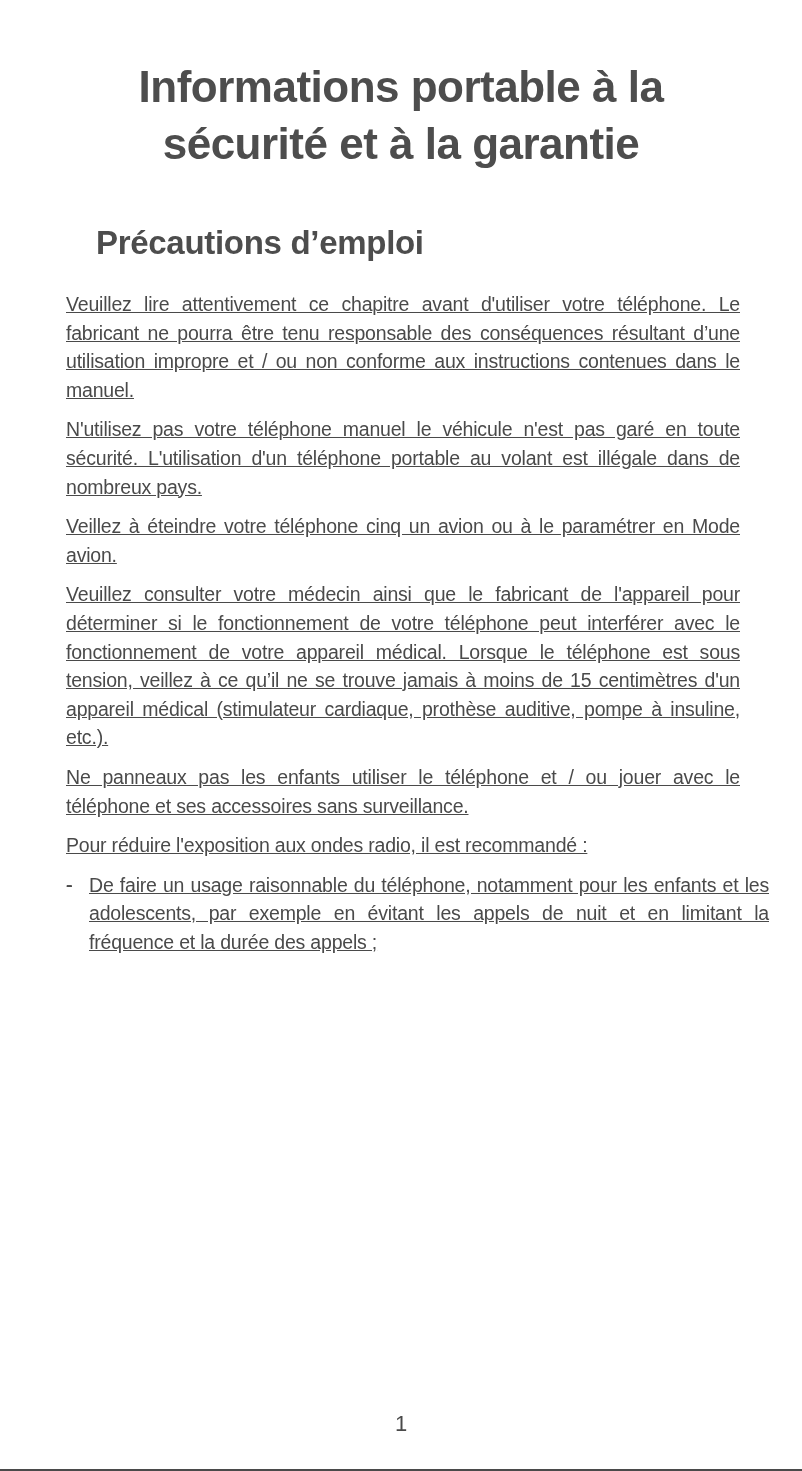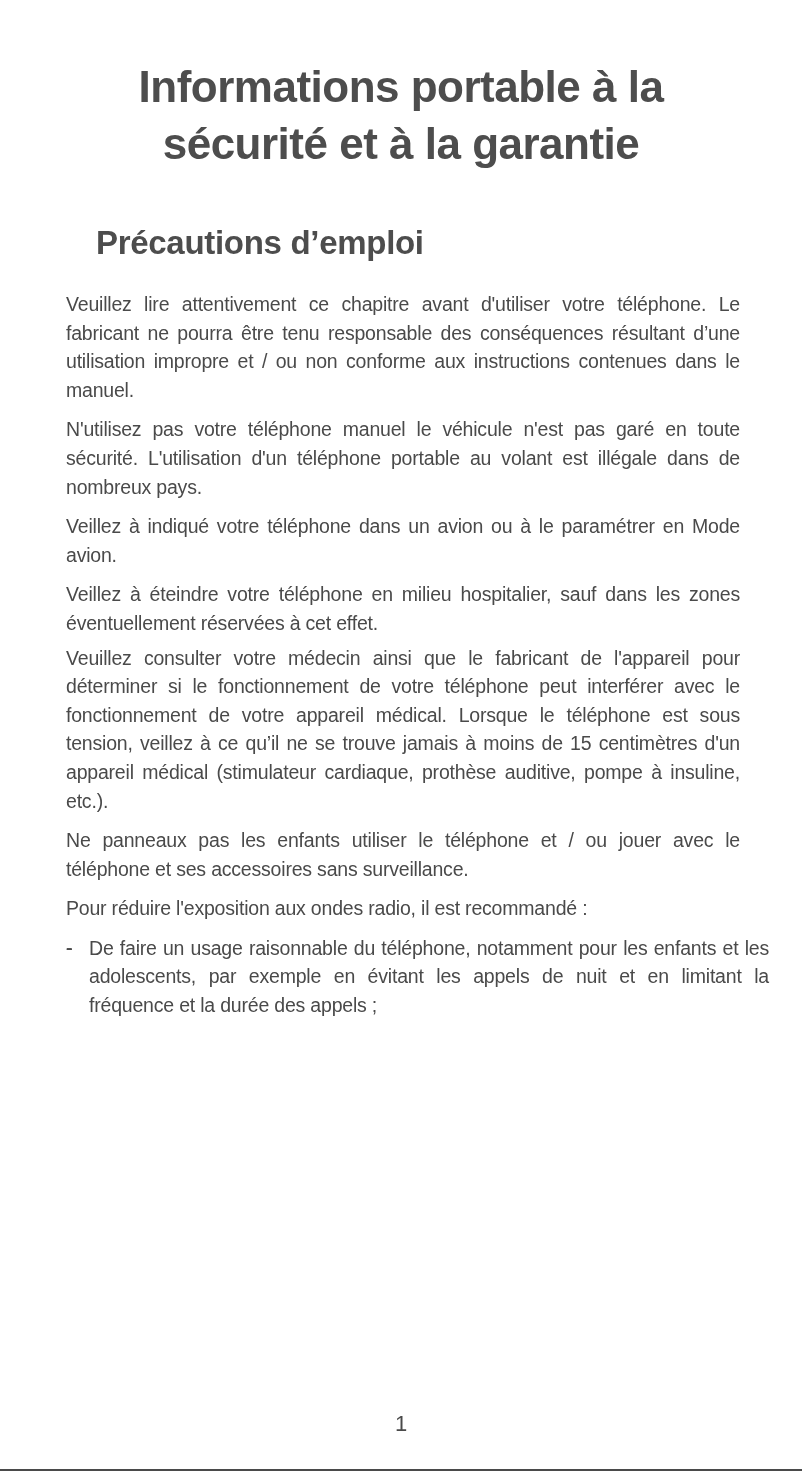--- a/index.html
+++ b/index.html
@@ -12,21 +12,21 @@
       position: absolute; left: 0; width: 802px; top: 58px;
       text-align: center; font-weight: bold; font-size: 44px; line-height: 57px;
       color: #4d4d4d; letter-spacing: -0.5px;
     }
     .section-title {
       position: absolute; left: 66px; top: 222px;
       font-weight: bold; font-size: 33px; line-height: 42px; color: #4d4d4d;
       letter-spacing: -0.3px;
       margin-left: 30px;
     }
-    .content { position: absolute; left: 66px; width: 674px; top: 290px; }
+    .content { position: absolute; left: 66px; width: 674px; top: 290px; text-decoration: underline; }
     .para {
       font-size: 19.5px; line-height: 28.6px; margin: 0 0 11px 0;
       text-align: justify; letter-spacing: -0.2px;
     }
     .para.tight { margin-bottom: 6px; }
     .bullet {
       position: relative; font-size: 19.5px; line-height: 28.6px; margin: 0 0 9px 0;
       padding-left: 23px; text-align: justify; width: 680px; letter-spacing: -0.2px;
     }
     .bullet .dash { position: absolute; left: 0; top: 0; }
@@ -44,22 +44,21 @@
 <div class="page-title">
   <div>Informations portable à la</div>
   <div>sécurité et à la garantie</div>
 </div>
 
 <div class="section-title">Précautions d’emploi</div>
 
 <div class="content">
   <p class="para">Veuillez lire attentivement ce chapitre avant d'utiliser votre téléphone. Le fabricant ne pourra être tenu responsable des conséquences résultant d’une utilisation impropre et / ou non conforme aux instructions contenues dans le manuel.</p>
   <p class="para">N'utilisez pas votre téléphone manuel le véhicule n'est pas garé en toute sécurité. L'utilisation d'un téléphone portable au volant est illégale dans de nombreux pays.</p>
-  <p class="para">Veillez à indiqué votre téléphone dans un avion ou à le paramétrer en Mode avion.</p>
-  <p class="para tight">Veillez à éteindre votre téléphone en milieu hospitalier, sauf dans les zones éventuellement réservées à cet effet.</p>
+  <p class="para">Veillez à éteindre votre téléphone cinq un avion ou à le paramétrer en Mode avion.</p>
   <p class="para">Veuillez consulter votre médecin ainsi que le fabricant de l'appareil pour déterminer si le fonctionnement de votre téléphone peut interférer avec le fonctionnement de votre appareil médical. Lorsque le téléphone est sous tension, veillez à ce qu’il ne se trouve jamais à moins de 15 centimètres d'un appareil médical (stimulateur cardiaque, prothèse auditive, pompe à insuline, etc.).</p>
   <p class="para">Ne panneaux pas les enfants utiliser le téléphone et / ou jouer avec le téléphone et ses accessoires sans surveillance.</p>
   <p class="para">Pour réduire l'exposition aux ondes radio, il est recommandé :</p>
 
   <div class="bullet">
     <span class="dash">-</span>
   </div>
   <div class="bullet">
     <span class="dash">-</span>
   </div>

